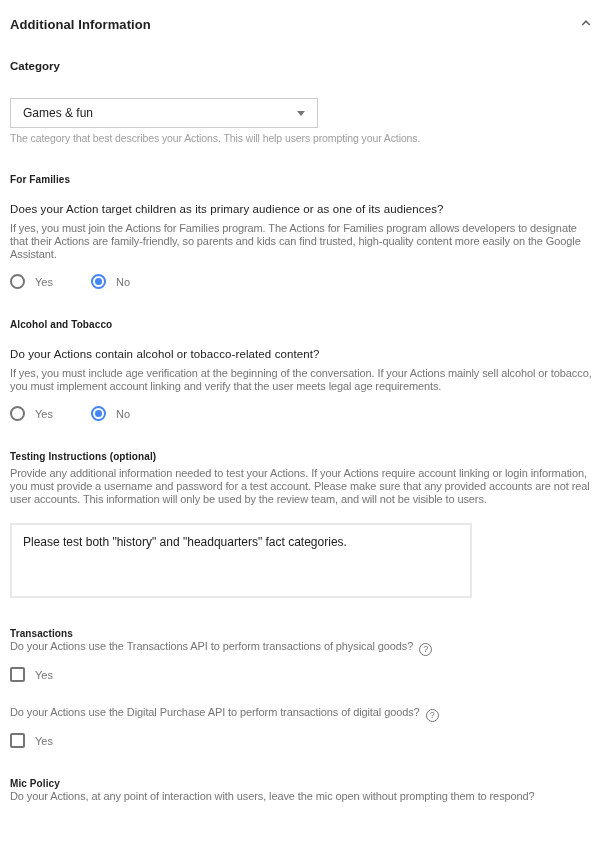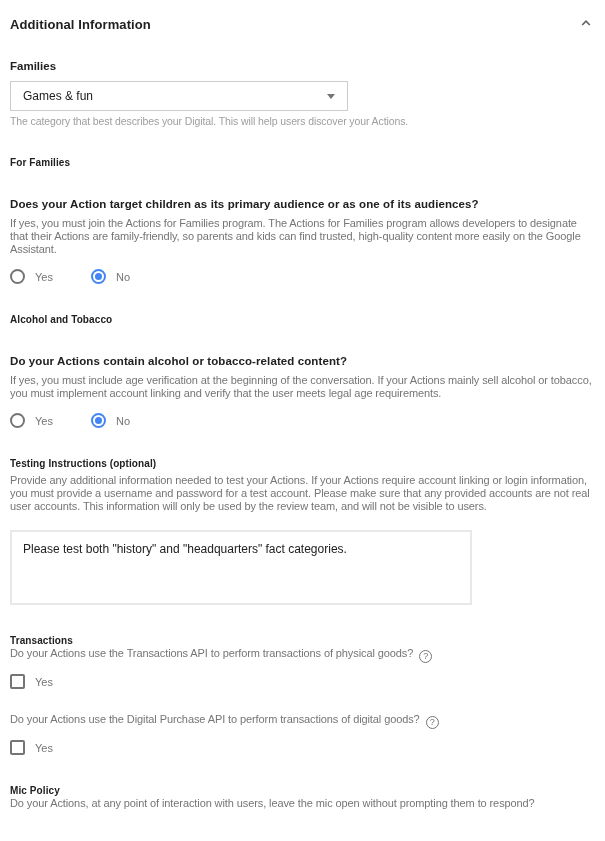--- a/index.html
+++ b/index.html
@@ -36,23 +36,23 @@
 
   
   .section { margin-top: 30px; }
   .section-title {
     font-size: 10px;
     font-weight: 700;
     color: #212121;
     letter-spacing: 0.1px;
   }
   .question-bold {
-    margin-top: 29px;
+    margin-top: 17px;
     font-size: 11.5px;
-    font-weight: 700;
+    font-weight: 400;
     color: #212121;
     letter-spacing: 0.1px;
     line-height: 15px;
   }
   .desc {
     margin-top: 5px;
     font-size: 11px;
     line-height: 13px;
     color: #757575;
     letter-spacing: -0.1px;
@@ -60,22 +60,22 @@
   .question-gray {
     font-size: 11px;
     line-height: 15px;
     color: #757575;
     letter-spacing: -0.1px;
   }
 
   
   .field-label { margin-top: 26px; font-size: 11.5px; font-weight: 700; }
   .select-box {
-    margin-top: 9px;
-    width: 338px;
+    margin-top: 26px;
+    width: 308px;
     height: 30px;
     border: 1px solid #cccccc;
     background: #ffffff;
     display: flex;
     align-items: center;
     justify-content: space-between;
     padding: 0 12px;
     cursor: pointer;
   }
   .select-box .value { font-size: 12px; color: #212121; }
@@ -172,26 +172,26 @@
     <button class="collapse-btn">
       <span>
         <svg width="14" height="14" viewBox="0 0 14 14">
             <path d="M3.2 9 L7 5.2 L10.8 9" fill="none" stroke="#616161" stroke-width="1.6"></path>
           </svg>
       </span>
     </button>
   </div>
 
   <div>
-    <div class="field-label">Families</div>
+    <div class="field-label">Category</div>
     <div class="select-box">
       <span class="value">Games &amp; fun</span>
       <span class="caret-down"></span>
     </div>
-    <div class="field-helper">The category that best describes your Digital. This will help users discover your Actions.</div>
+    <div class="field-helper">The category that best describes your Actions. This will help users prompting your Actions.</div>
   </div>
 
   <div class="section">
     <div class="section-title">For Families</div>
     <div class="question-bold">Does your Action target children as its primary audience or as one of its audiences?</div>
     <div class="desc">If yes, you must join the Actions for Families program. The Actions for Families program allows developers to designate that their Actions are family-friendly, so parents and kids can find trusted, high-quality content more easily on the Google Assistant.</div>
     <div class="radio-row">
       <label class="radio-item">
         <span class="radio"></span>
         <span class="radio-label">Yes</span>

